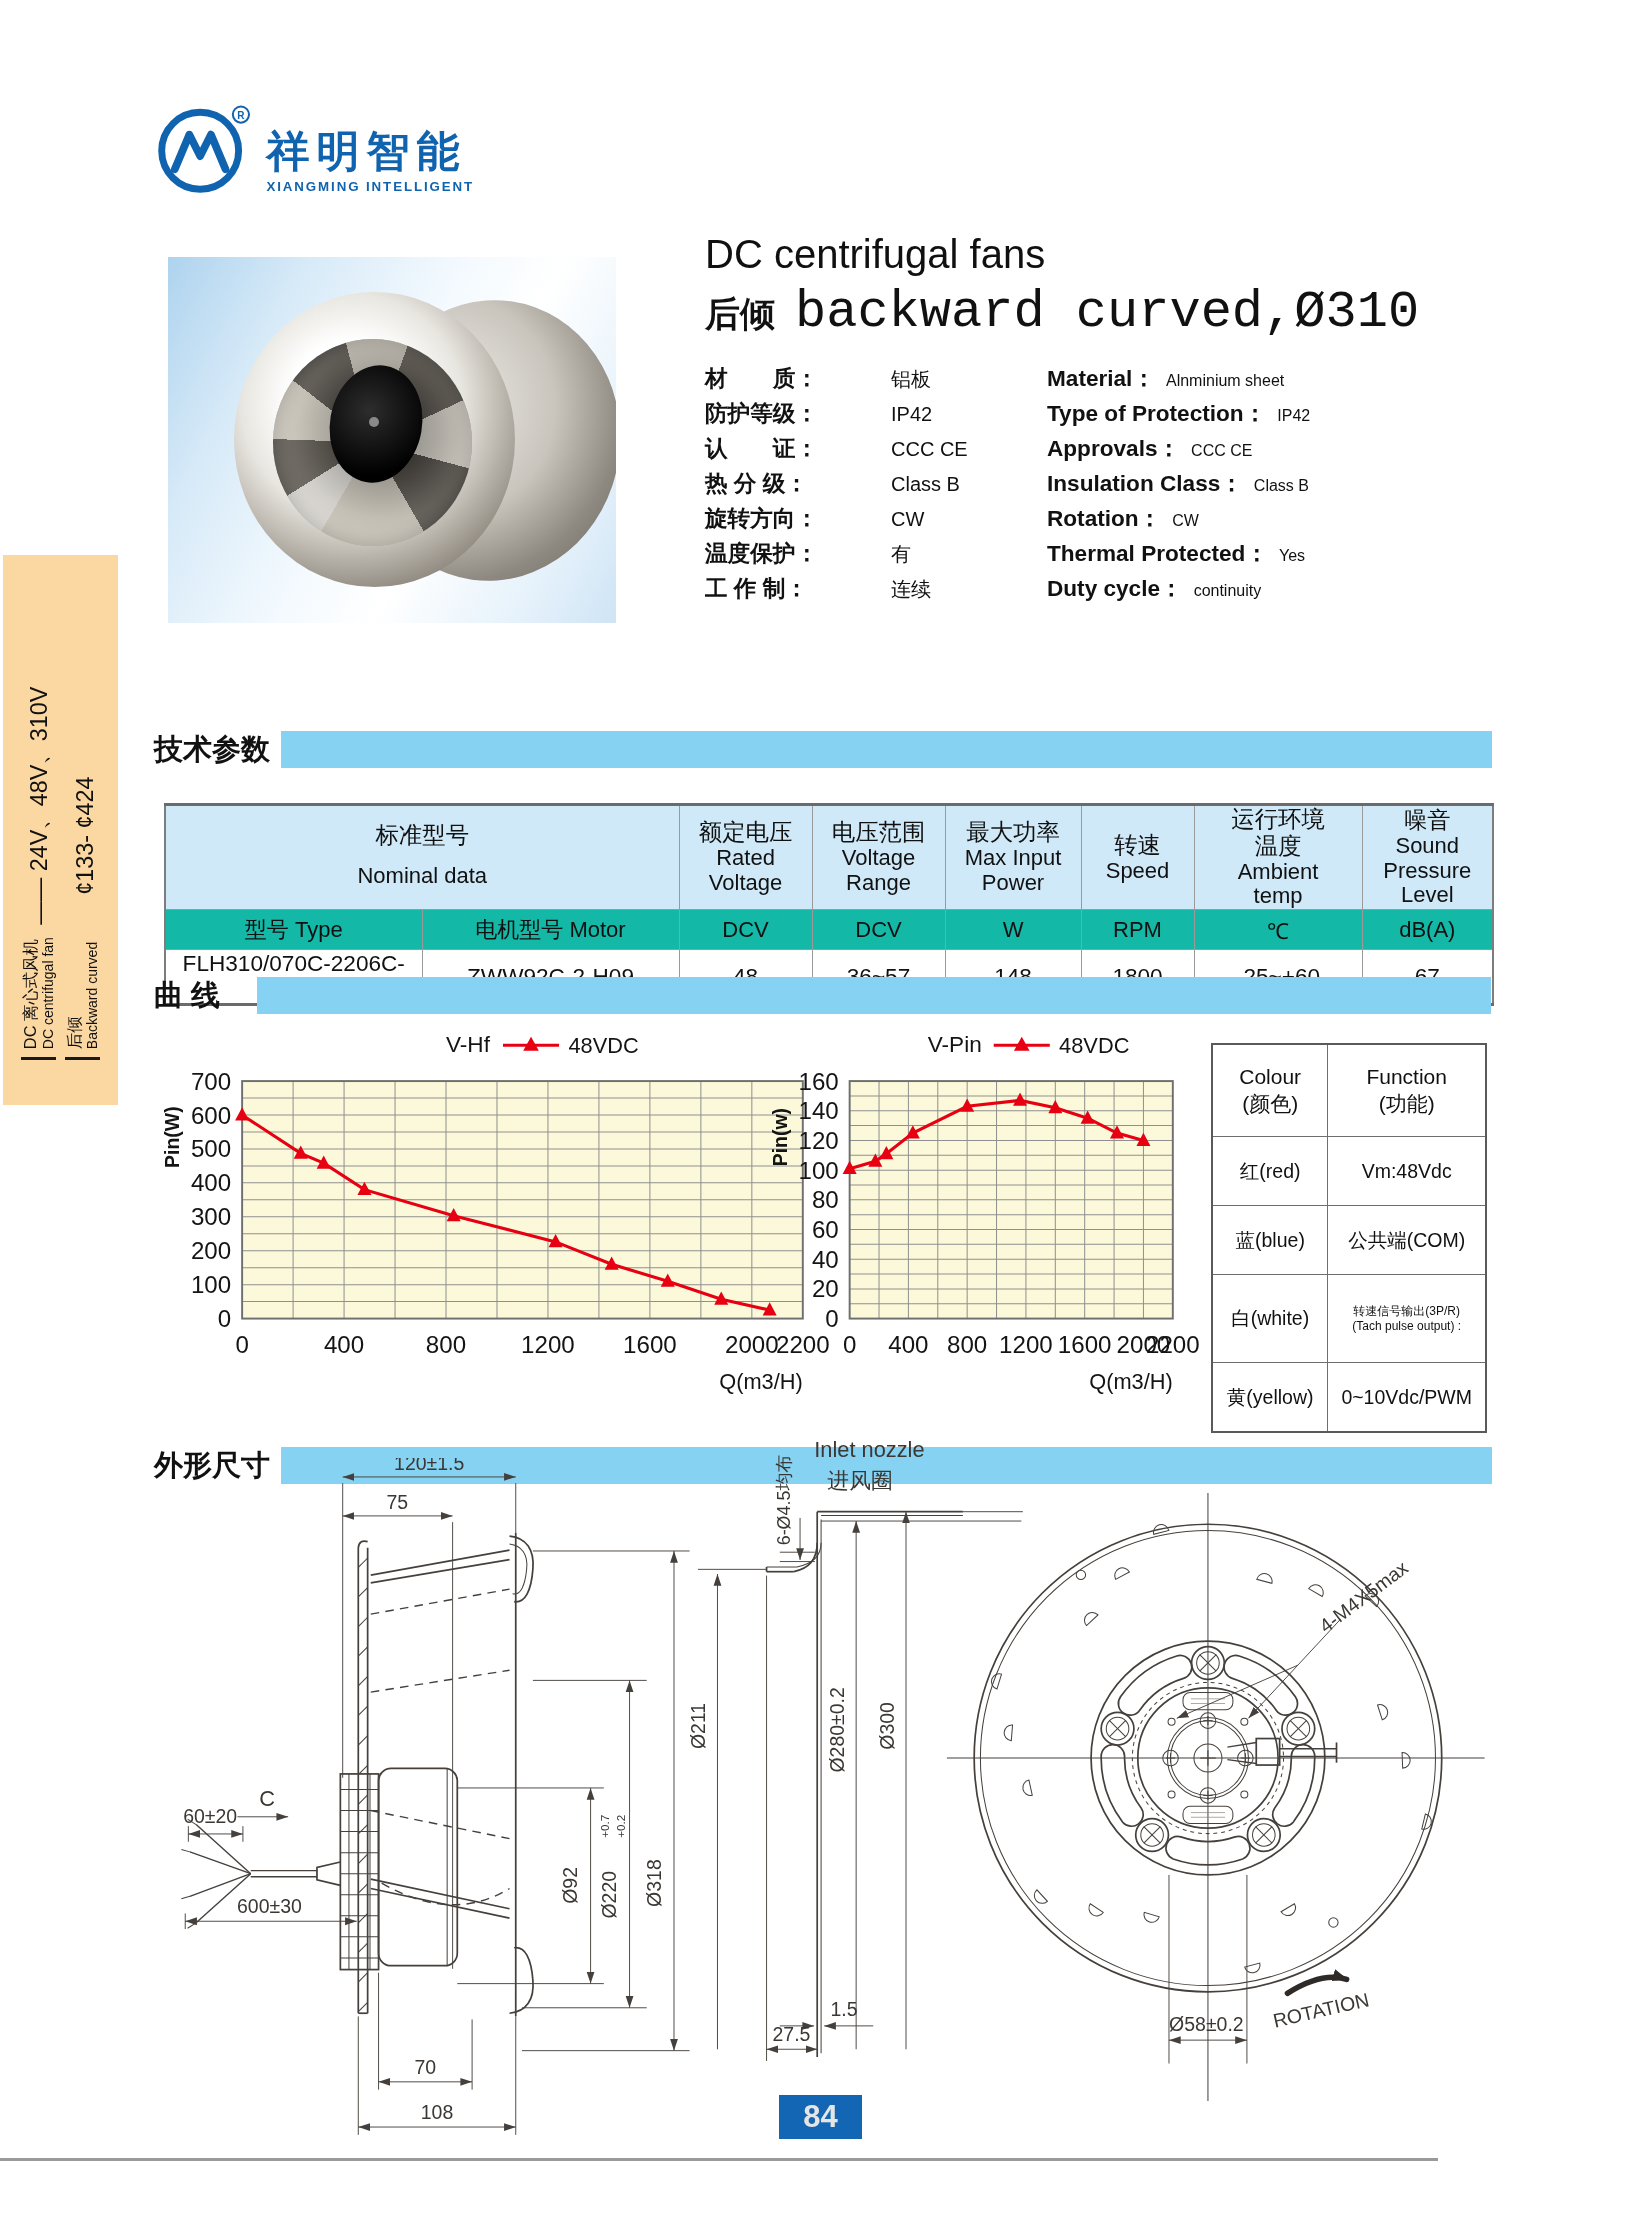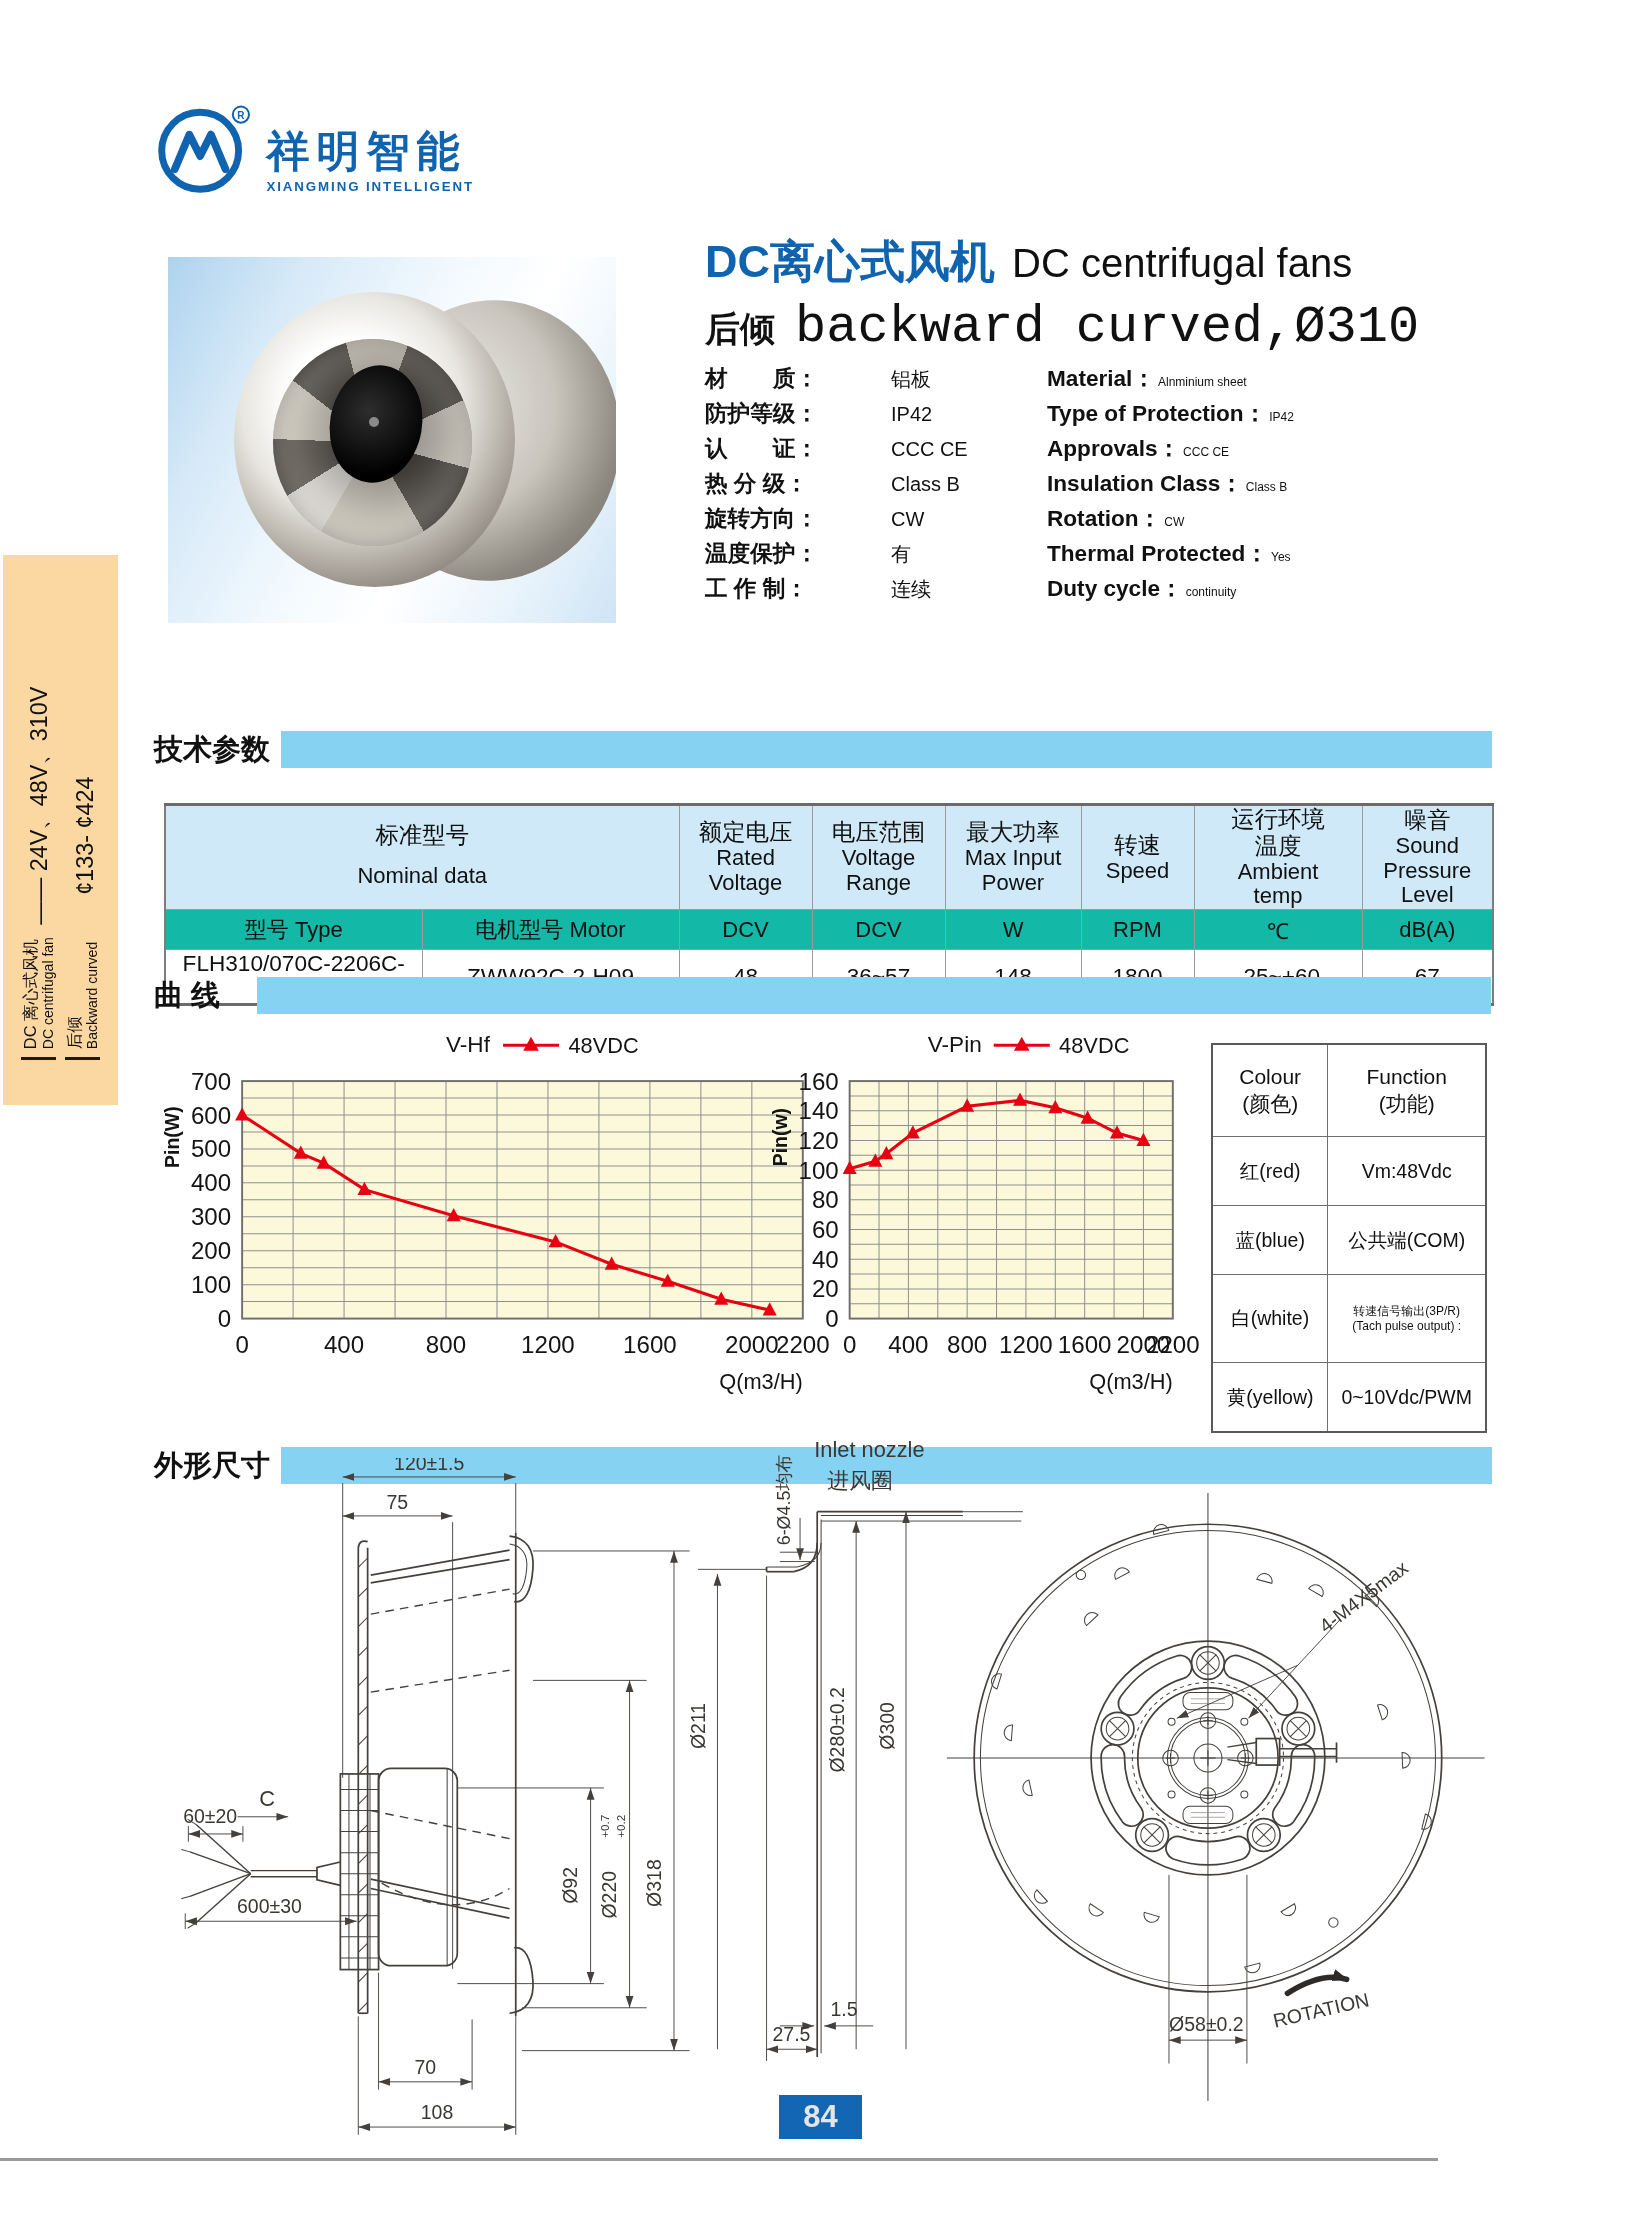--- a/index.html
+++ b/index.html
@@ -51,21 +51,21 @@
   .t-cn{font-size:45px;font-weight:800;color:#1063ae;}
   .t-en{font-size:40px;font-weight:500;color:#101010;}
   .t-line2{display:flex;align-items:baseline;gap:20px;margin-top:6.2px;}
   .st-cn{font-size:35px;font-weight:bold;}
   .st-en{font-size:52px;font-weight:400;font-family:Liberation Mono, monospace;}
   .specs{left:705px;top:363px;width:939px;}
   .spec-row{display:flex;align-items:baseline;height:35px;}
   .s-cn-l{width:186px;font-weight:bold;font-size:22.6px;white-space:pre;}
   .s-cn-v{width:156px;font-size:20px;}
   .s-en-l{font-weight:bold;font-size:22.6px;}
-  .s-en-v{font-size:12px;margin-left:3px;}
+  .s-en-v{font-size:16px;margin-left:11px;}
 
   
   .sec-txt{font-size:29px;font-weight:bold;line-height:37px;height:37px;}
   .sec-bar{background:#85d2f2;height:37px;}
 
   
   table{border-collapse:collapse;}
   .ptable{left:164px;top:803px;}
   .ptable table{width:1327px;table-layout:fixed;border:2.3px solid #7d7d7d;border-top:3.9px solid #6b6b6b;border-bottom:3.9px solid #6b6b6b;}
   .ptable td{border:1.6px solid #9a9a9a;text-align:center;vertical-align:middle;padding:0;}
@@ -151,21 +151,20 @@
     <div class="fan-back"></div>
     <div class="fan-ring"></div>
     <div class="fan-hole"></div>
     <div class="fan-blades"></div>
     <div class="fan-hub"></div>
     <div class="fan-dot"></div>
   </div>
 
   <div class="abs title-wrap">
     <div class="t-line1">
-      <span class="t-cn">DC离心式风机</span>
       <span class="t-en">DC centrifugal fans</span>
     </div>
     <div class="t-line2">
       <span class="st-cn">后倾</span>
       <span class="st-en">backward curved,Ø310</span>
     </div>
   </div>
 
   <div class="abs specs">
     <div class="spec-row">

